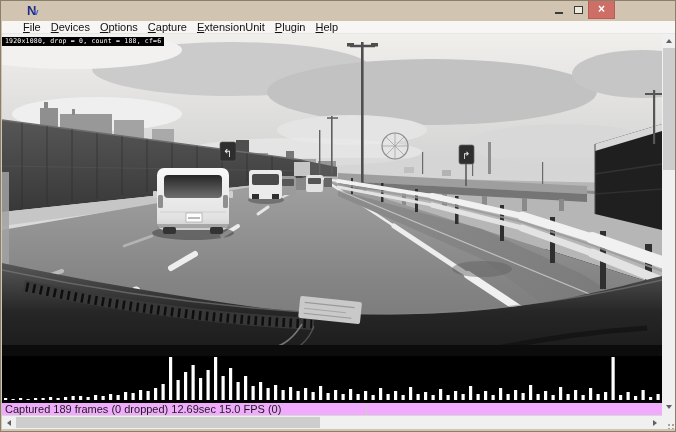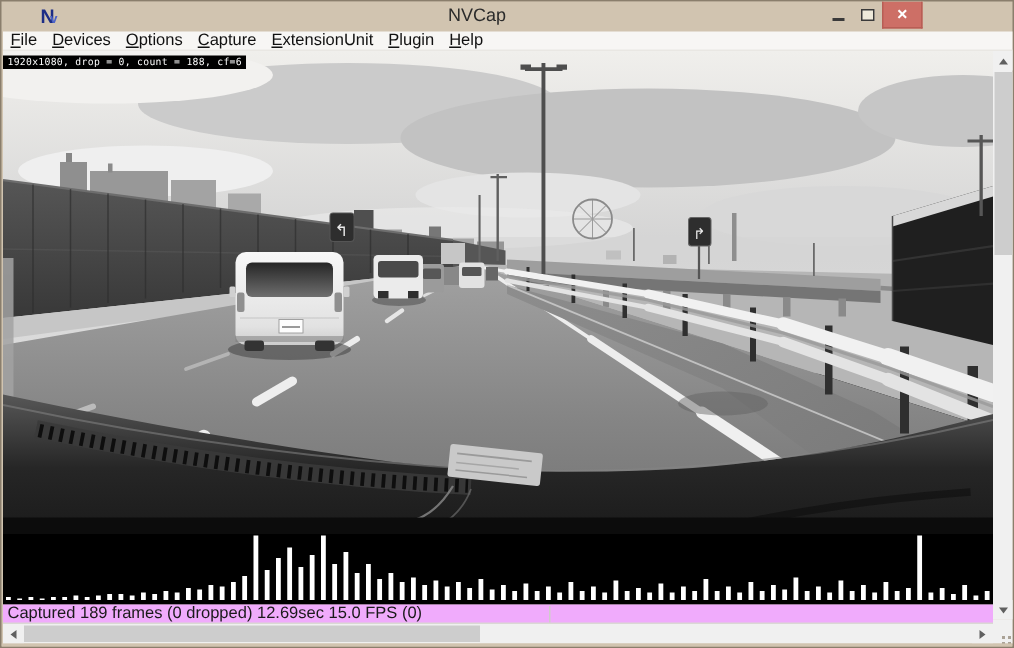--- a/index.html
+++ b/index.html
@@ -16,21 +16,21 @@
   .controls { position:absolute; right:1px; top:0; height:19px; display:flex; }
   .ctl { width:19px; height:18px; position:relative; cursor:default; }
   .ctl-min .bar { position:absolute; left:5px; top:11px; width:8px; height:2px; background:#3a3a3a; }
   .ctl-max .box { position:absolute; left:5px; top:5px; width:9px; height:8px; border:1px solid #3a3a3a; background:#efeada; }
   .ctl-close { width:27px; background:#cd6f66; border:1px solid #b85e55; border-top:none;
                color:#fff; font-size:12px; font-weight:bold; text-align:center; line-height:17px; }
   
   .menubar { position:absolute; left:1px; top:20px; width:674px; height:13px; background:#f7f6f4;
              font-size:11px; line-height:13px; color:#111; display:flex; border-bottom:1px solid #e9e7e3;}
   .mi { padding:0 5px; white-space:nowrap; }
-  .mi:first-child { margin-left:0; }
+  .mi:first-child { margin-left:16px; }
   .mi u { text-decoration:underline; }
   
   .video { position:absolute; left:1px; top:33px; width:660px; height:369px; background:#0a0a0a; overflow:hidden; }
   .overlay-text {
     position:absolute; left:0; top:3px; background:#000; color:#fff;
     font-family:"DejaVu Sans Mono", monospace; font-size:6.5px; line-height:9px; padding:0 3px;
     letter-spacing:.2px; white-space:nowrap; z-index:5;
   }
   
   .vscroll { position:absolute; left:661px; top:33px; width:14px; height:379px; background:#f0f0f0; }
@@ -53,21 +53,20 @@
           box-shadow:-4px 4px 0 #aaa296, 0 4px 0 #aaa296, -4px 0 0 #aaa296, -8px 8px 0 0 transparent; }
   .bottom-border { position:absolute; left:0; top:428px; width:674px; height:3px; background:#d1c4b0; }
 </style>
 </head>
 <body>
 
 <div class="window">
 
   <div class="titlebar">
     <div class="app-icon"><span>N</span><span class="v">v</span></div>
-    <div class="win-title">NVCap</div>
     <div class="controls">
       <div class="ctl ctl-min">
           <span class="bar"></span>
         </div>
       <div class="ctl ctl-max">
           <span class="box"></span>
         </div>
       <div class="ctl ctl-close"><span>×</span></div>
     </div>
   </div>

